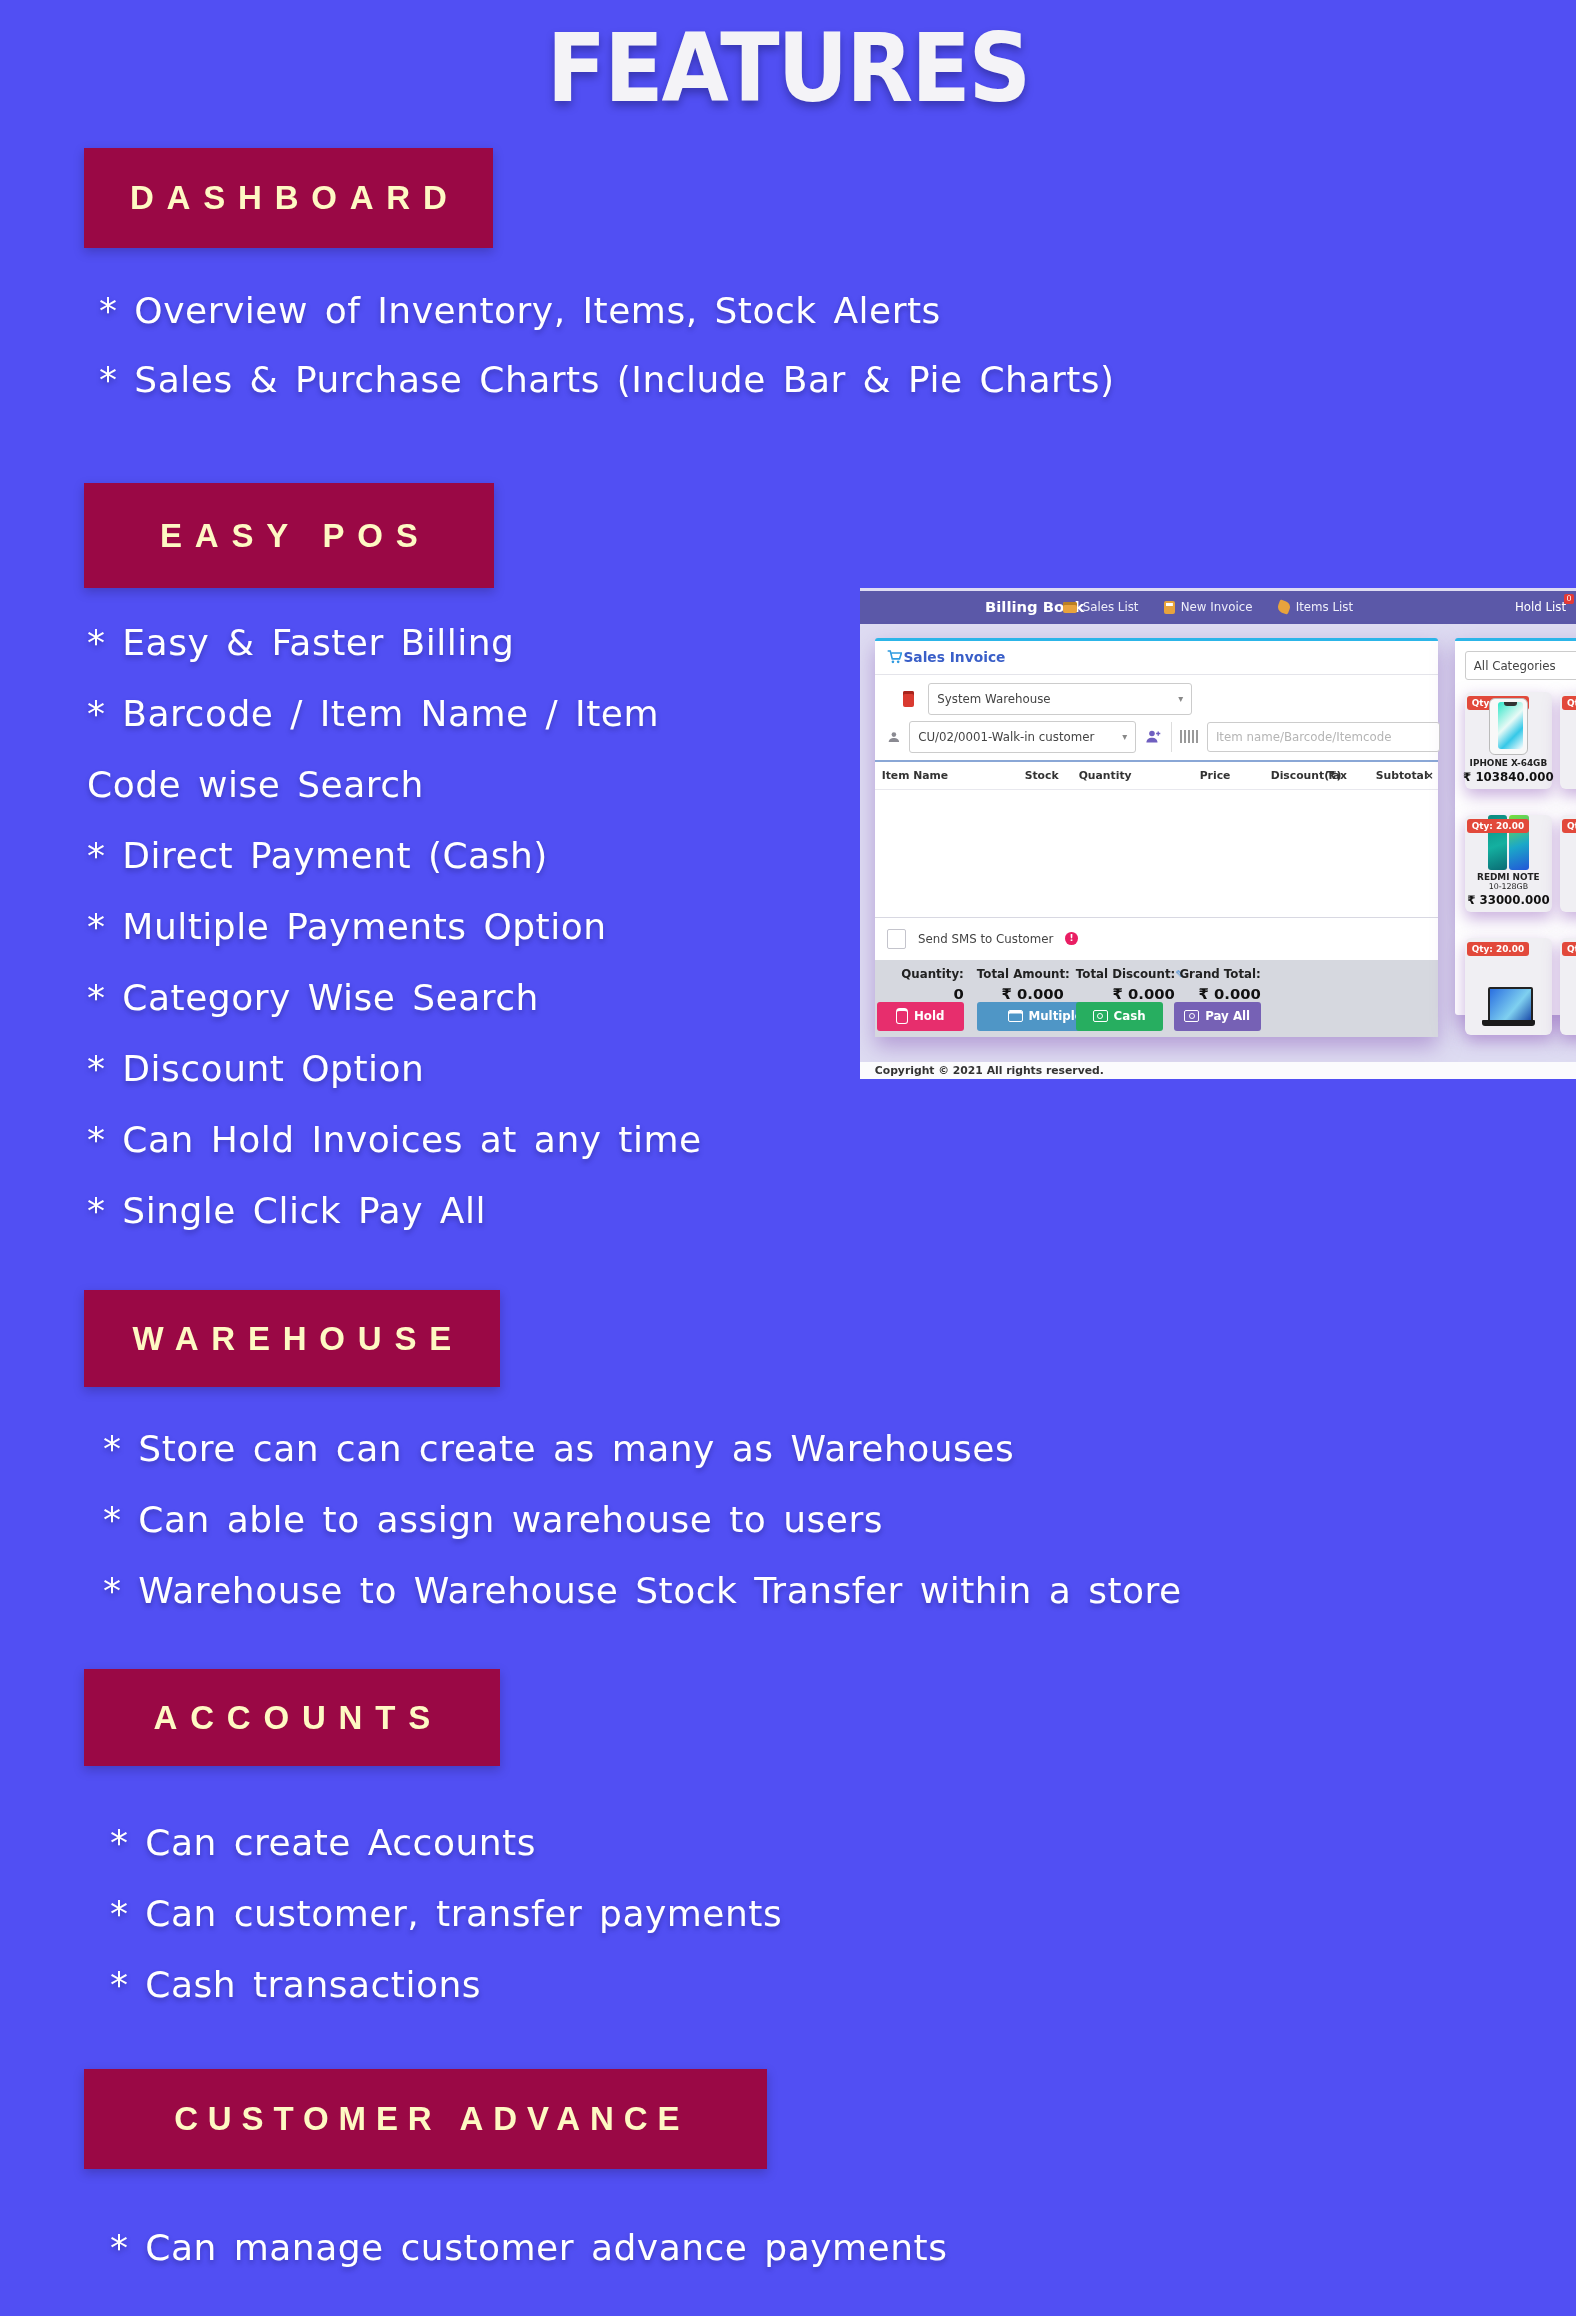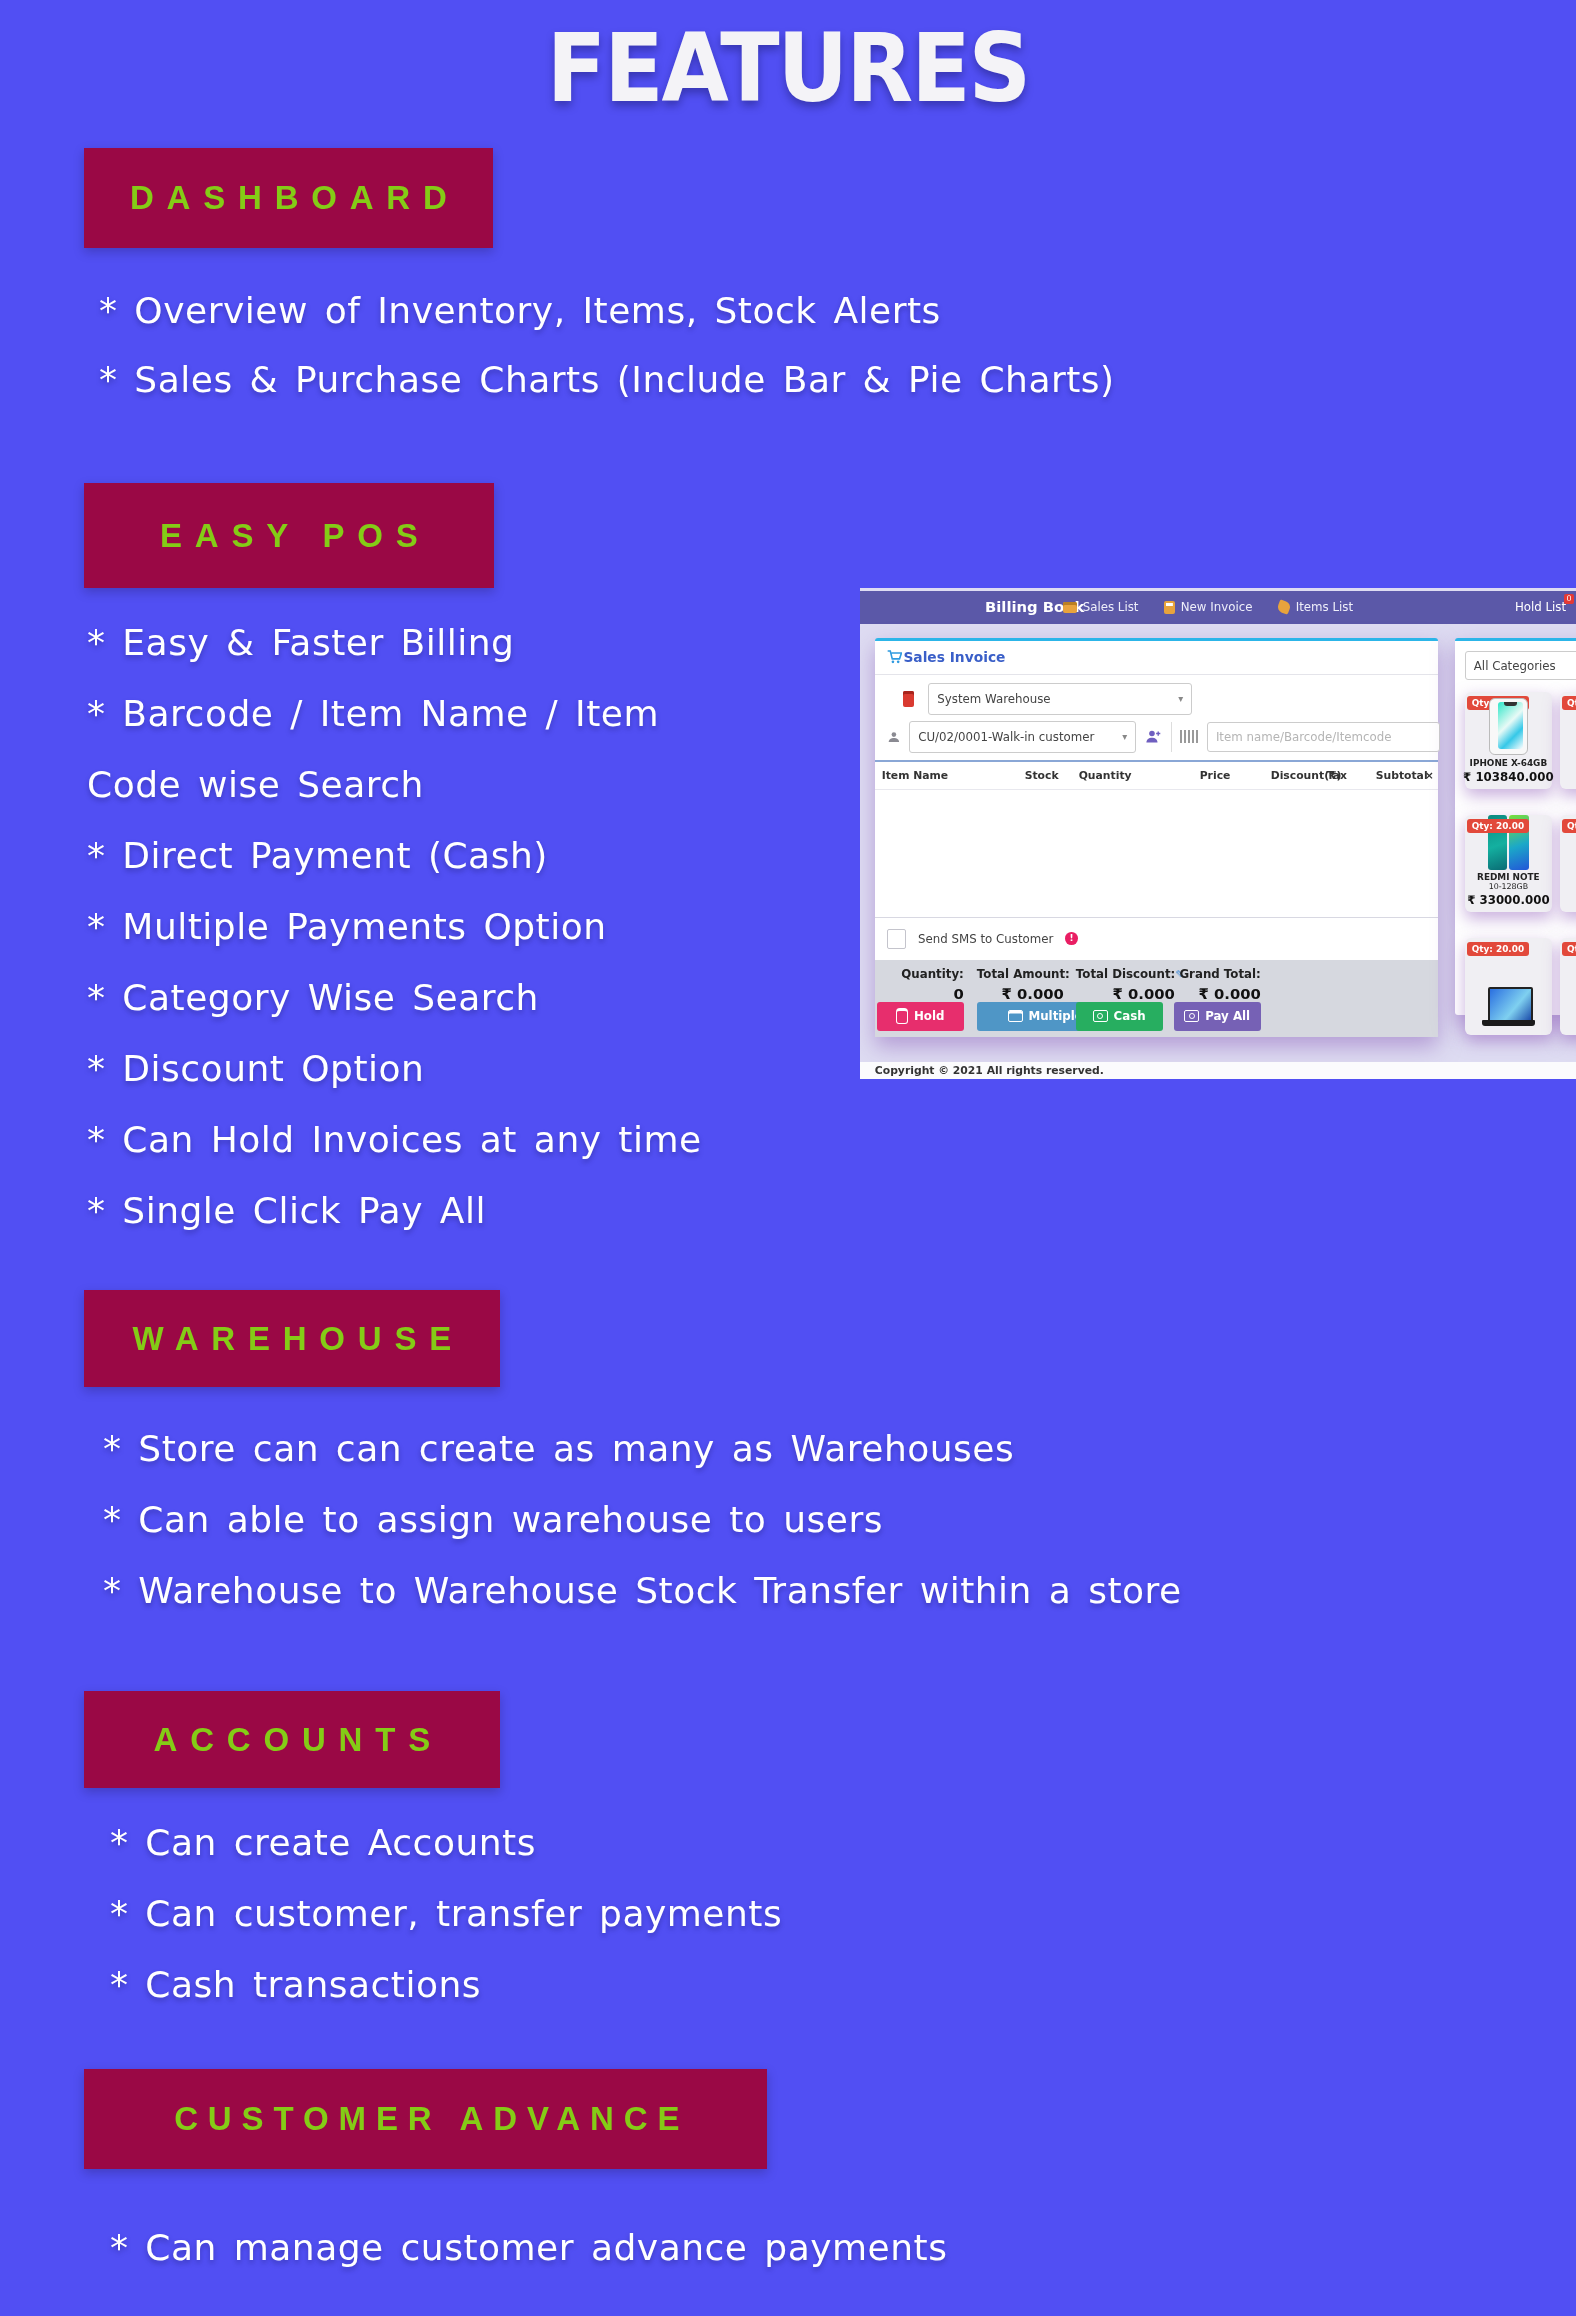--- a/index.html
+++ b/index.html
@@ -4,21 +4,21 @@
 <style>
   html,body{margin:0;padding:0;}
   body{width:1576px;height:2317px;position:relative;background:#514ff3;overflow:hidden;
        font-family:"DejaVu Sans",sans-serif;}
   .abs{position:absolute;}
 
   
   .page-title{left:0;right:0;top:13.8px;text-align:center;color:#f4f3f7;font-size:87px;
     font-weight:bold;letter-spacing:-2px;transform:scaleY(1.08);transform-origin:top center;
     text-shadow:0 3.9px 7.9px rgba(10,10,60,.35);font-family:"DejaVu Sans",sans-serif;}
-  .badge{background:#9a0845;color:#84cc16;font-family:"Liberation Sans",sans-serif;
+  .badge{background:#9a0845;color:#fef9c3;font-family:"Liberation Sans",sans-serif;
     font-weight:bold;font-size:33px;letter-spacing:12.8px;display:flex;align-items:center;
     justify-content:center;padding-left:12.8px;box-shadow:0 3.9px 9.9px rgba(20,10,50,.25);}
   .bullets{color:#fff;font-size:36px;letter-spacing:0.5px;word-spacing:4.9px;
     text-shadow:0 3px 4.9px rgba(20,20,90,.35);}
   .bullets div{height:71px;line-height:71px;white-space:nowrap;}
   .bullets.lh70 div{height:69px;line-height:69px;}
 
   
   .app{left:860px;top:588px;width:716px;height:491px;background:#dedcf2;overflow:hidden;
     font-family:"DejaVu Sans",sans-serif;}
@@ -136,21 +136,21 @@
   <div>* Single Click Pay All</div>
 </div>
 
 <div class="abs badge" style="left:84px;top:1290px;width:403px;height:97px;">WAREHOUSE</div>
 <div class="abs bullets" style="left:103px;top:1413px;">
   <div>* Store can can create as many as Warehouses</div>
   <div>* Can able to assign warehouse to users</div>
   <div>* Warehouse to Warehouse Stock Transfer within a store</div>
 </div>
 
-<div class="abs badge" style="left:84px;top:1669px;width:403px;height:97px;margin-top:22px;">ACCOUNTS</div>
+<div class="abs badge" style="left:84px;top:1669px;width:403px;height:97px;">ACCOUNTS</div>
 <div class="abs bullets" style="left:110px;top:1807px;">
   <div>* Can create Accounts</div>
   <div>* Can customer, transfer payments</div>
   <div>* Cash transactions</div>
 </div>
 
 <div class="abs badge" style="left:84px;top:2069px;width:670px;height:100px;letter-spacing:9.9px;">CUSTOMER ADVANCE</div>
 <div class="abs bullets" style="left:110px;top:2212px;">
   <div>* Can manage customer advance payments</div>
 </div>

